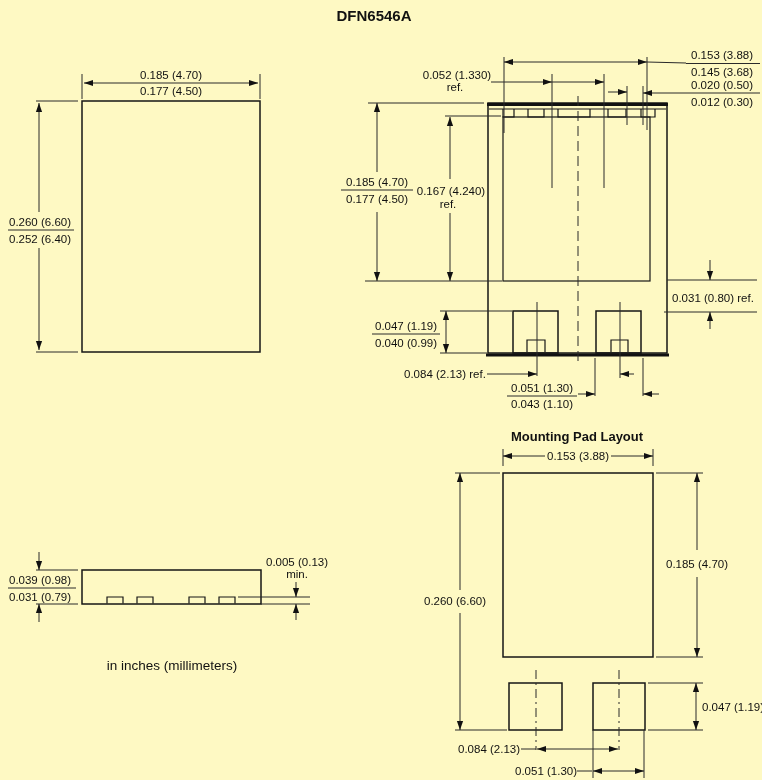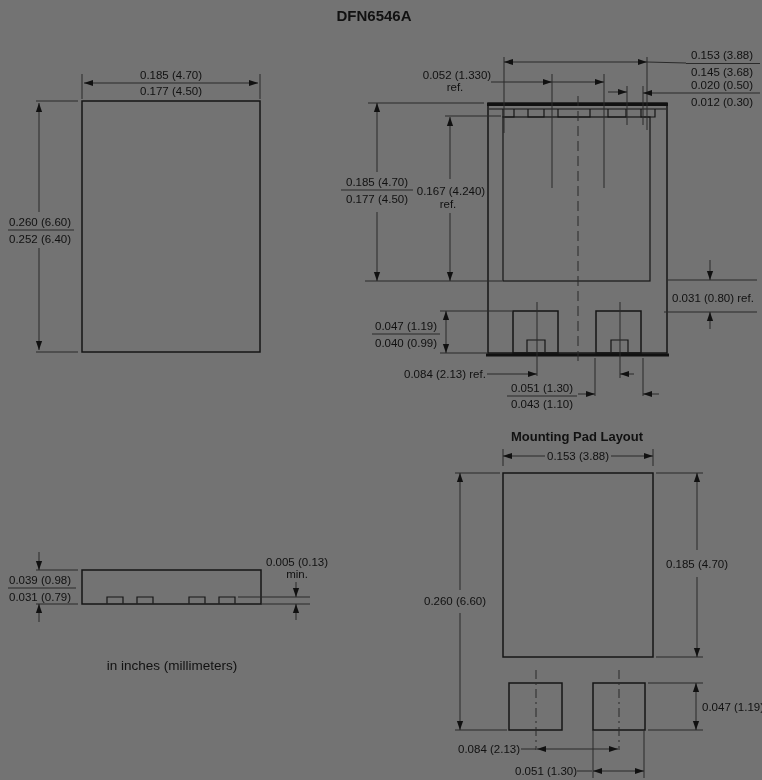--- a/index.html
+++ b/index.html
@@ -1,16 +1,16 @@
 <!DOCTYPE html>
 <html><head>
 <meta charset="utf-8">
 <style>
   html,body{margin:0;padding:0;background:#fff;}
-  .sheet{position:relative;width:762px;height:780px;background:#737373;overflow:hidden;}
+  .sheet{position:relative;width:762px;height:780px;background:#fef9c3;overflow:hidden;}
   svg{font-family:"Liberation Sans","DejaVu Sans",sans-serif;}
   .t{font-size:11.5px;fill:#111;}
   .title{font-size:15px;font-weight:bold;fill:#111;}
   .subtitle{font-size:13px;font-weight:bold;fill:#111;}
   .caption{font-size:13.5px;fill:#111;}
   .obj{stroke:#161616;stroke-width:1.5;fill:none;}
   .obj2{stroke:#161616;stroke-width:1.2;fill:none;}
   .thick{stroke:#111;stroke-width:3.2;fill:none;}
   .thin{stroke:#2a2a2a;stroke-width:1;fill:none;}
   .dash{stroke:#2a2a2a;stroke-width:1;fill:none;stroke-dasharray:10 5;}

